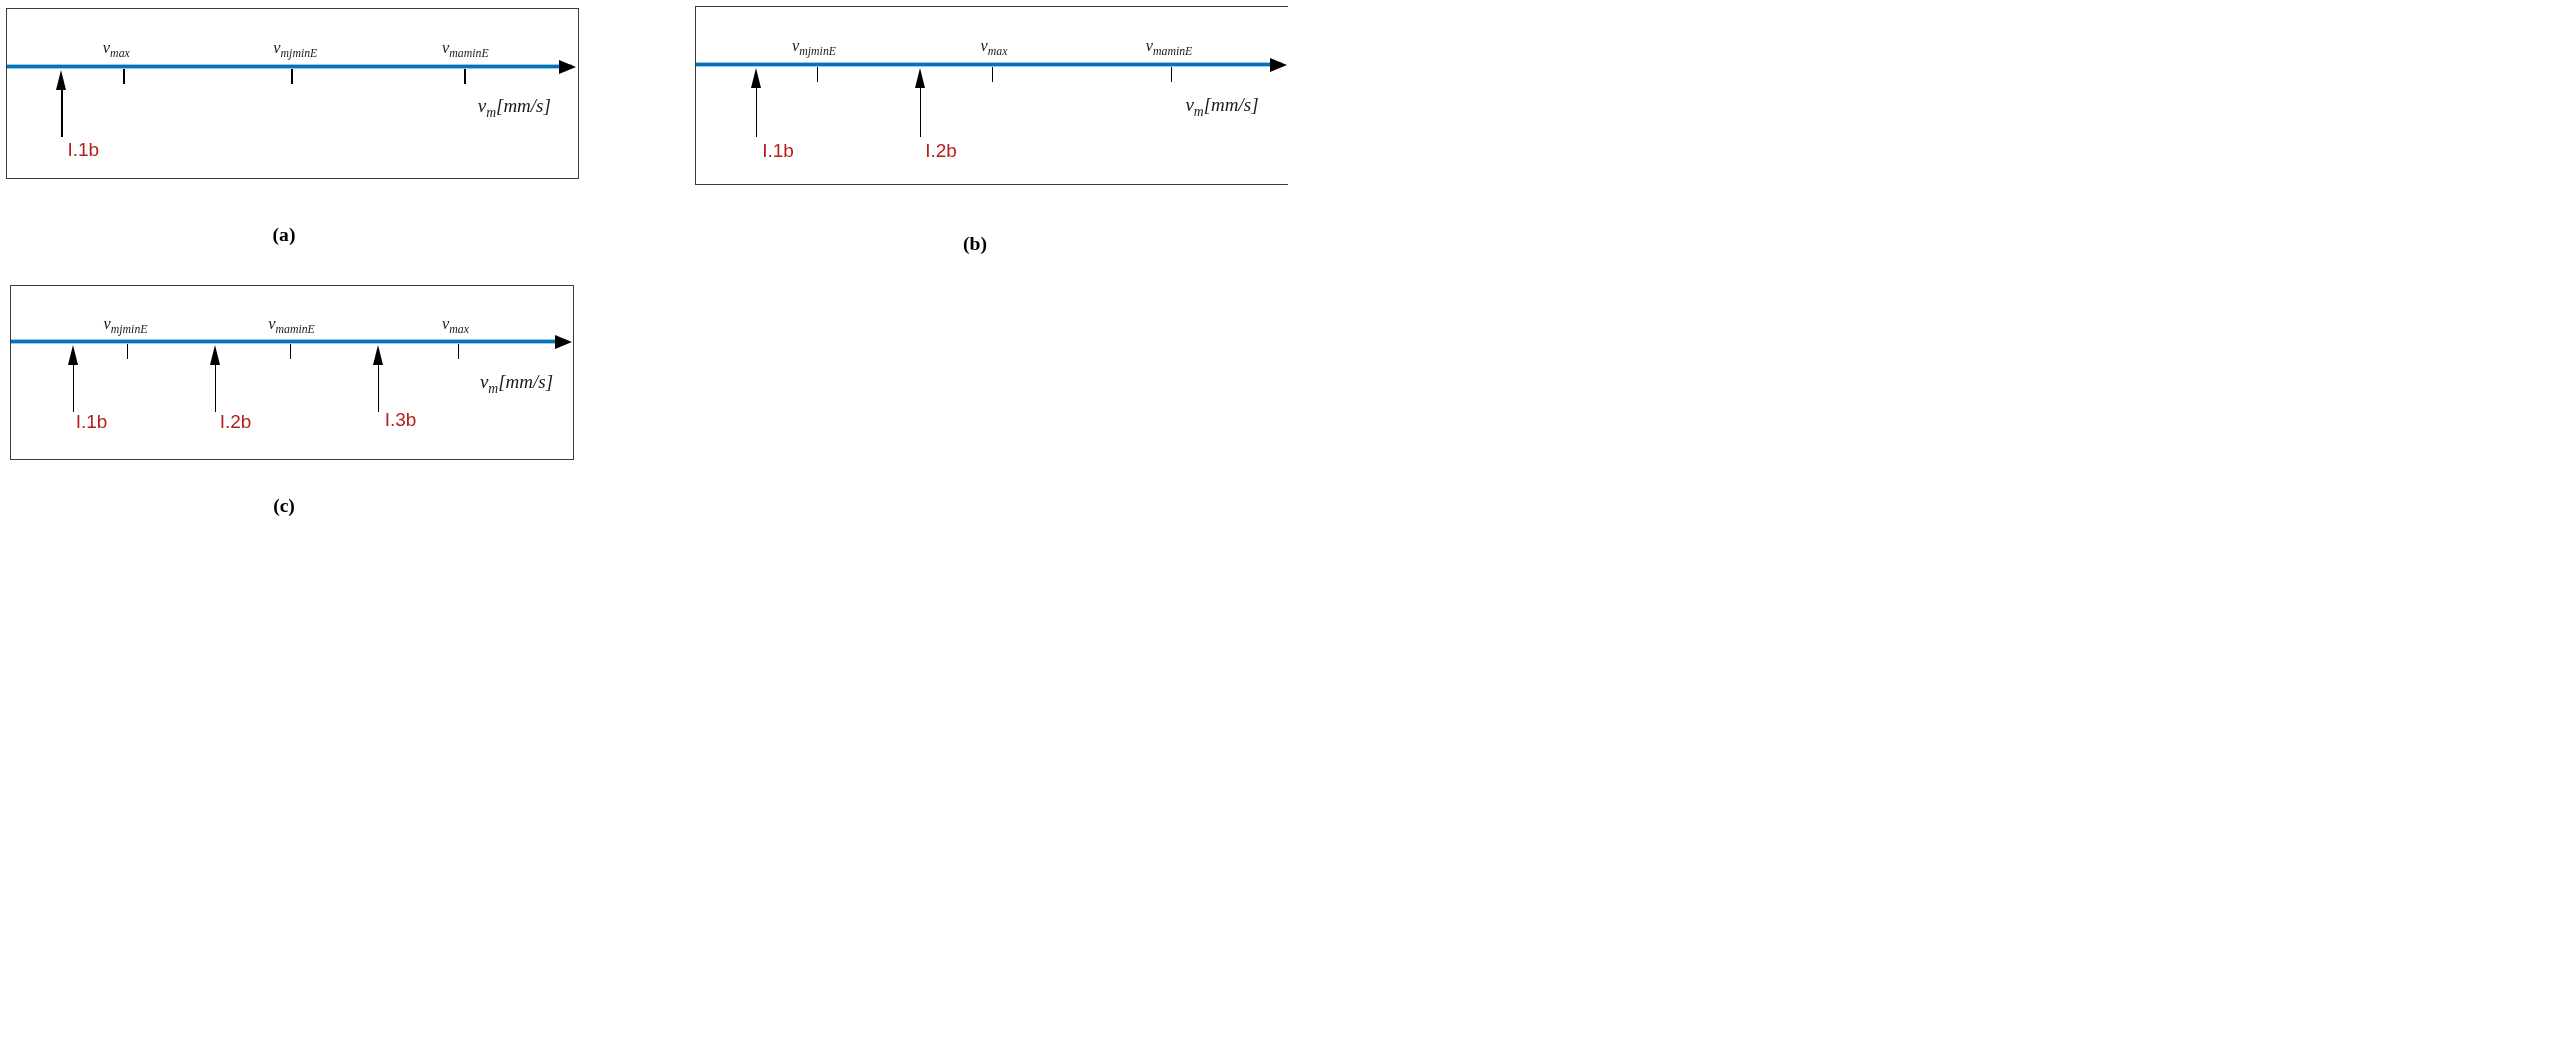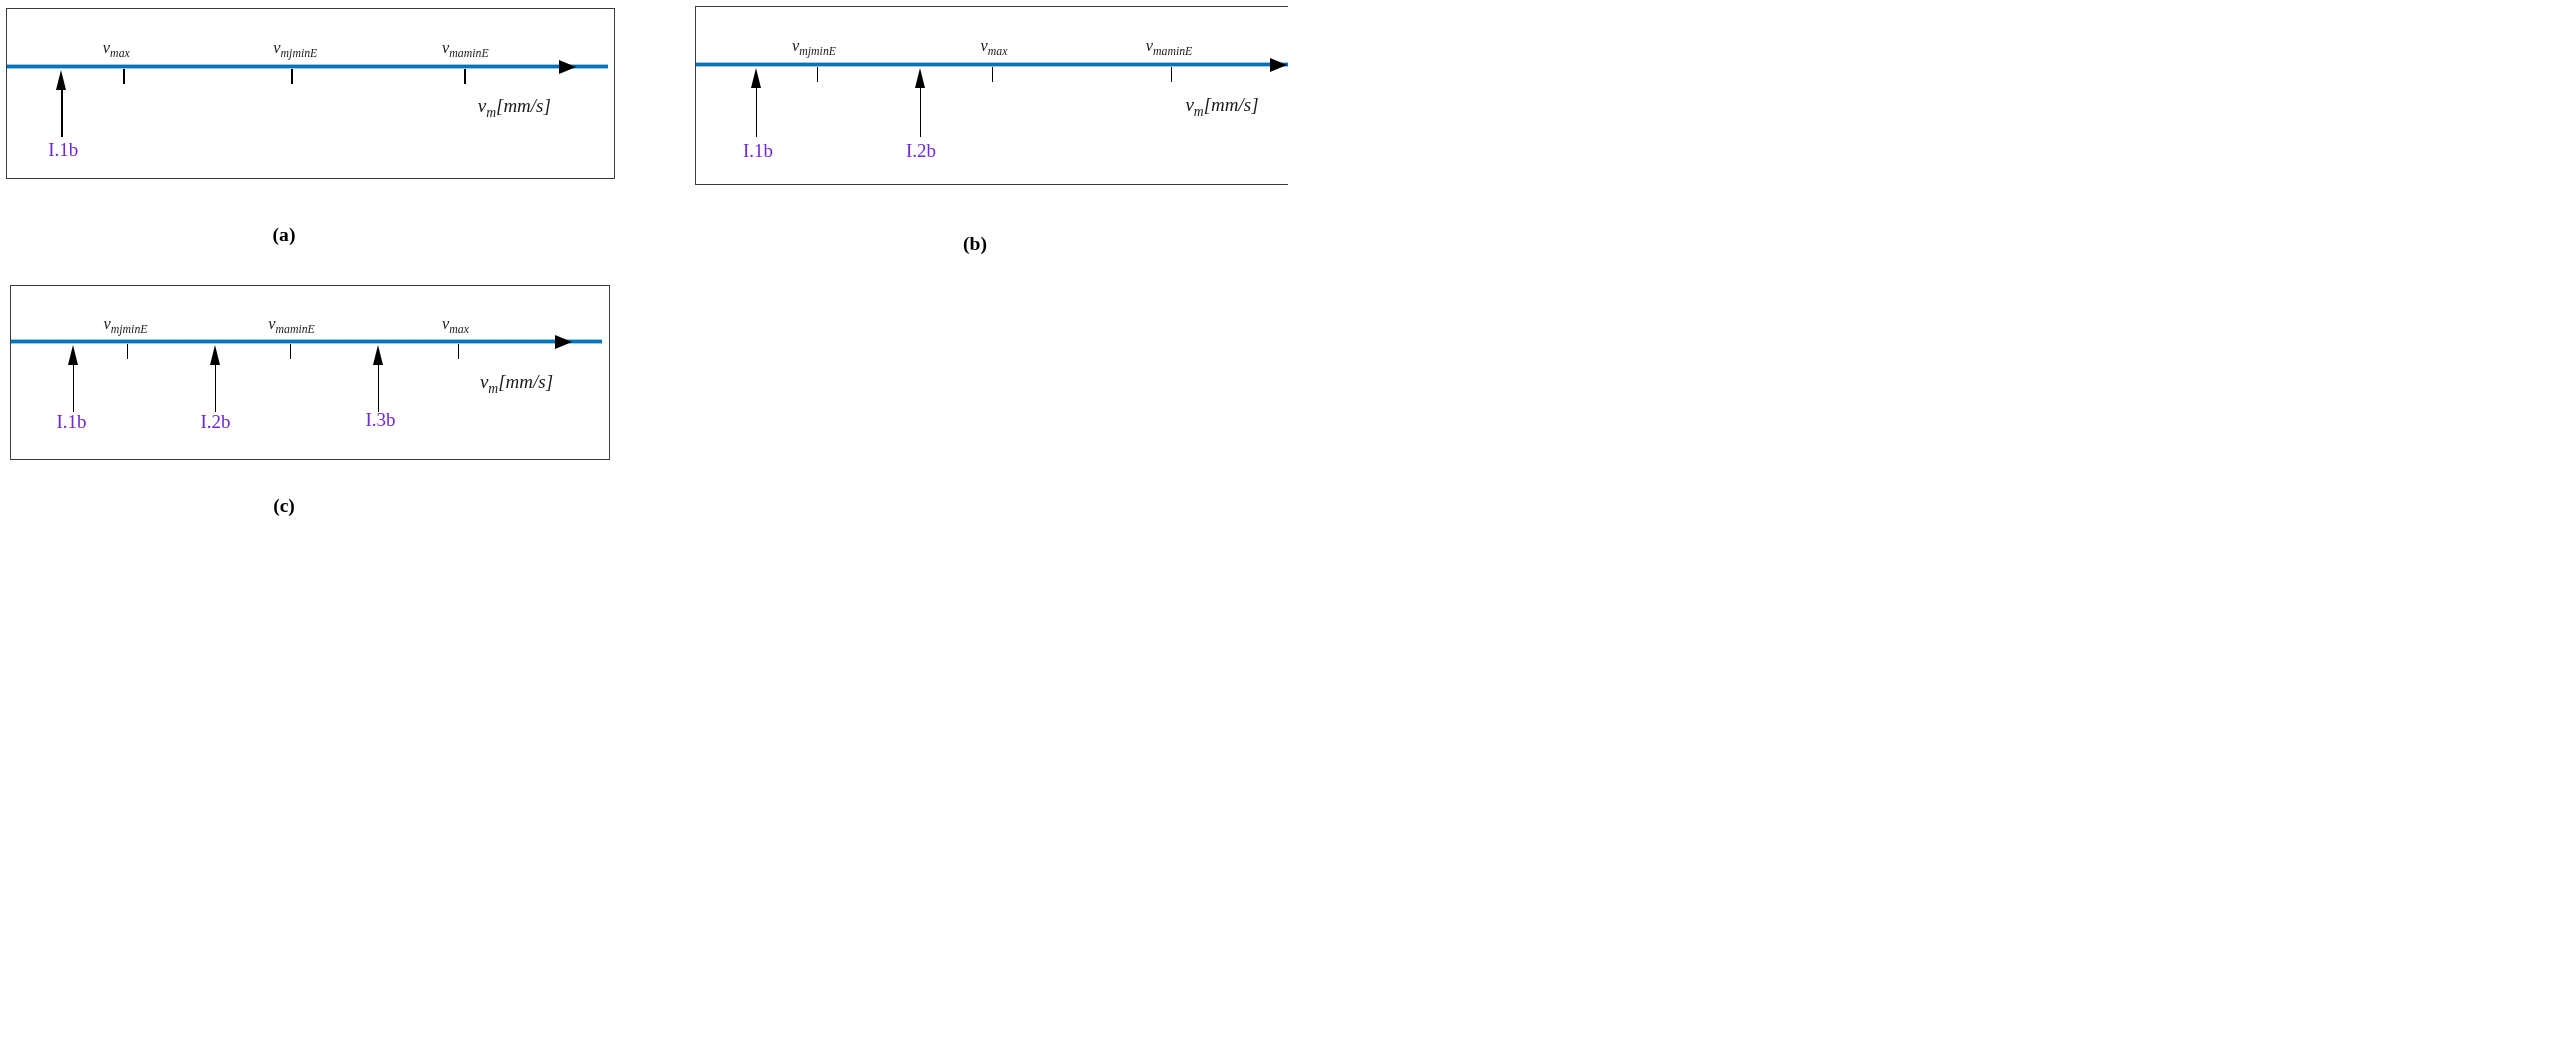--- a/index.html
+++ b/index.html
@@ -1,35 +1,35 @@
 <!DOCTYPE html>
 <html style="font-size:10px"><head>
 <meta charset="utf-8">
 <style>
   html,body{margin:0;padding:0;background:#ffffff;}
   .page{position:relative;width:1288px;height:527px;background:#ffffff;
         font-family:"Liberation Serif", serif;overflow:hidden;}
-  .panel{position:absolute;border:1.3px solid #3a3a3a;background:#ffffff;padding-left:36px;}
+  .panel{position:absolute;border:1.3px solid #3a3a3a;background:#ffffff;}
   .axis-line{position:absolute;left:0;height:3.2px;background:#0073bd;
              border-top:1.3px solid #9ec7e4;border-bottom:1.3px solid #9ec7e4;}
   .axis-arrowhead{position:absolute;width:0;height:0;
              border-top:7px solid transparent;border-bottom:7px solid transparent;
              border-left:17px solid #000;}
   .tick{position:absolute;width:1.3px;background:#000;}
   .tick-label{position:absolute;transform:translateX(-50%);white-space:nowrap;
               font-style:italic;font-size:16.4px;color:#1a1a1a;}
   .tick-label sub, .unit-label sub{font-size:0.72em;font-style:italic;}
   .unit-label{position:absolute;transform:translateX(-50%);white-space:nowrap;
               font-style:italic;font-size:19px;color:#1a1a1a;}
   .marker-head{position:absolute;width:0;height:0;
               border-left:5.7px solid transparent;border-right:5.7px solid transparent;
               border-bottom:20px solid #000;}
   .marker-shaft{position:absolute;width:1.3px;background:#000;}
   .marker-label{position:absolute;transform:translateX(-50%);white-space:nowrap;
-              font-family:Liberation Serif, serif;font-size:19px;color:#6d28d9;}
+              font-family:Liberation Sans, sans-serif;font-size:19px;color:#b91c1c;margin-left:20px;}
   .caption{position:absolute;transform:translateX(-50%);white-space:nowrap;
               font-weight:bold;font-size:19.6px;color:#000;}
 </style>
 </head>
 <body>
 
 <div class="page">
 
   <div class="panel" style="left:6.3px;top:7.6px;width:571px;height:169px;">
     <div class="axis-line" style="top:55px;width:calc(100% - 6.3px);"></div>

